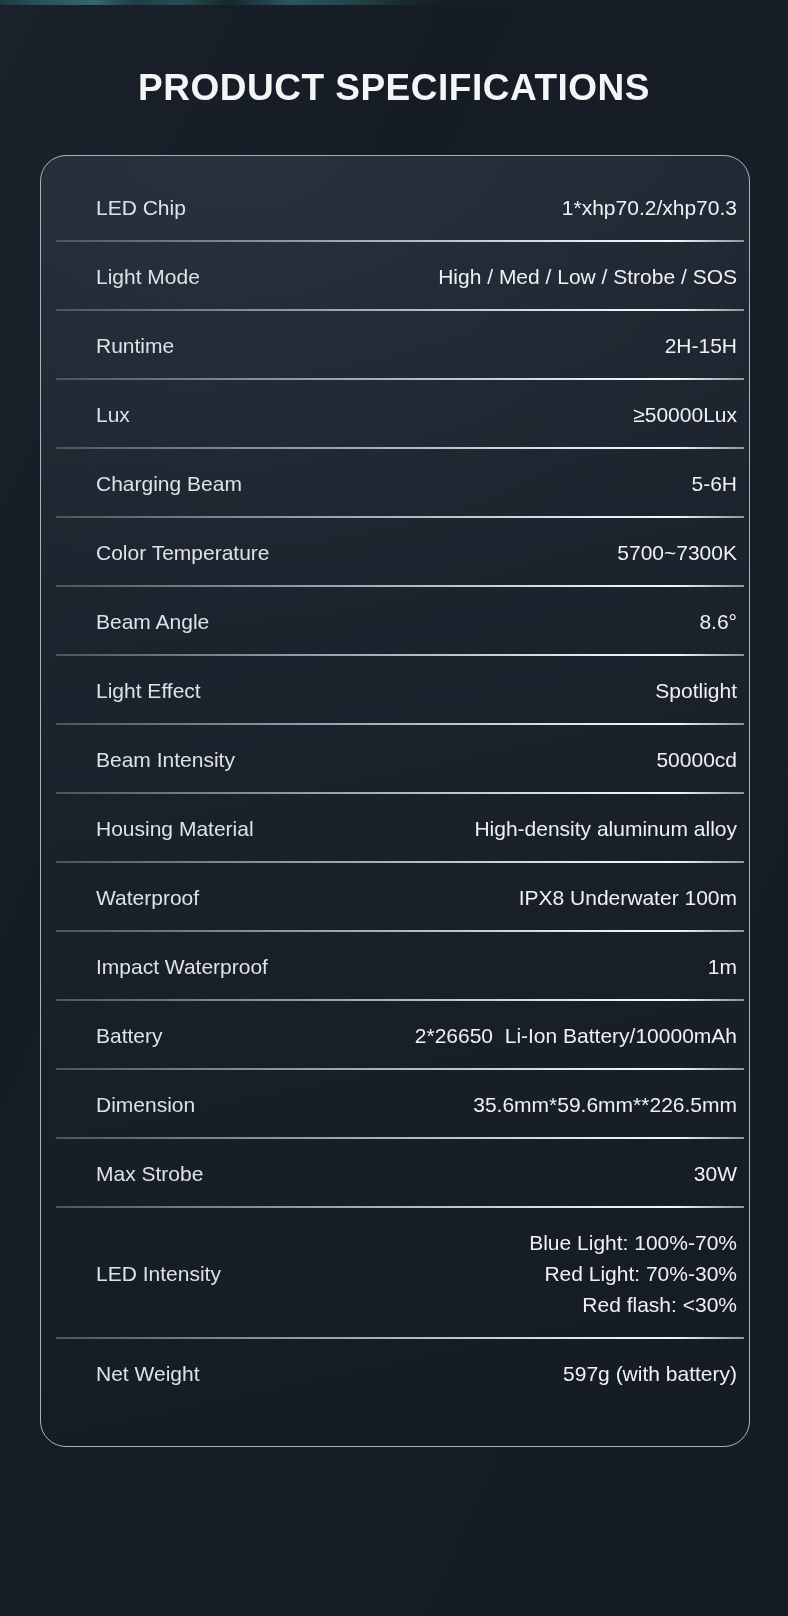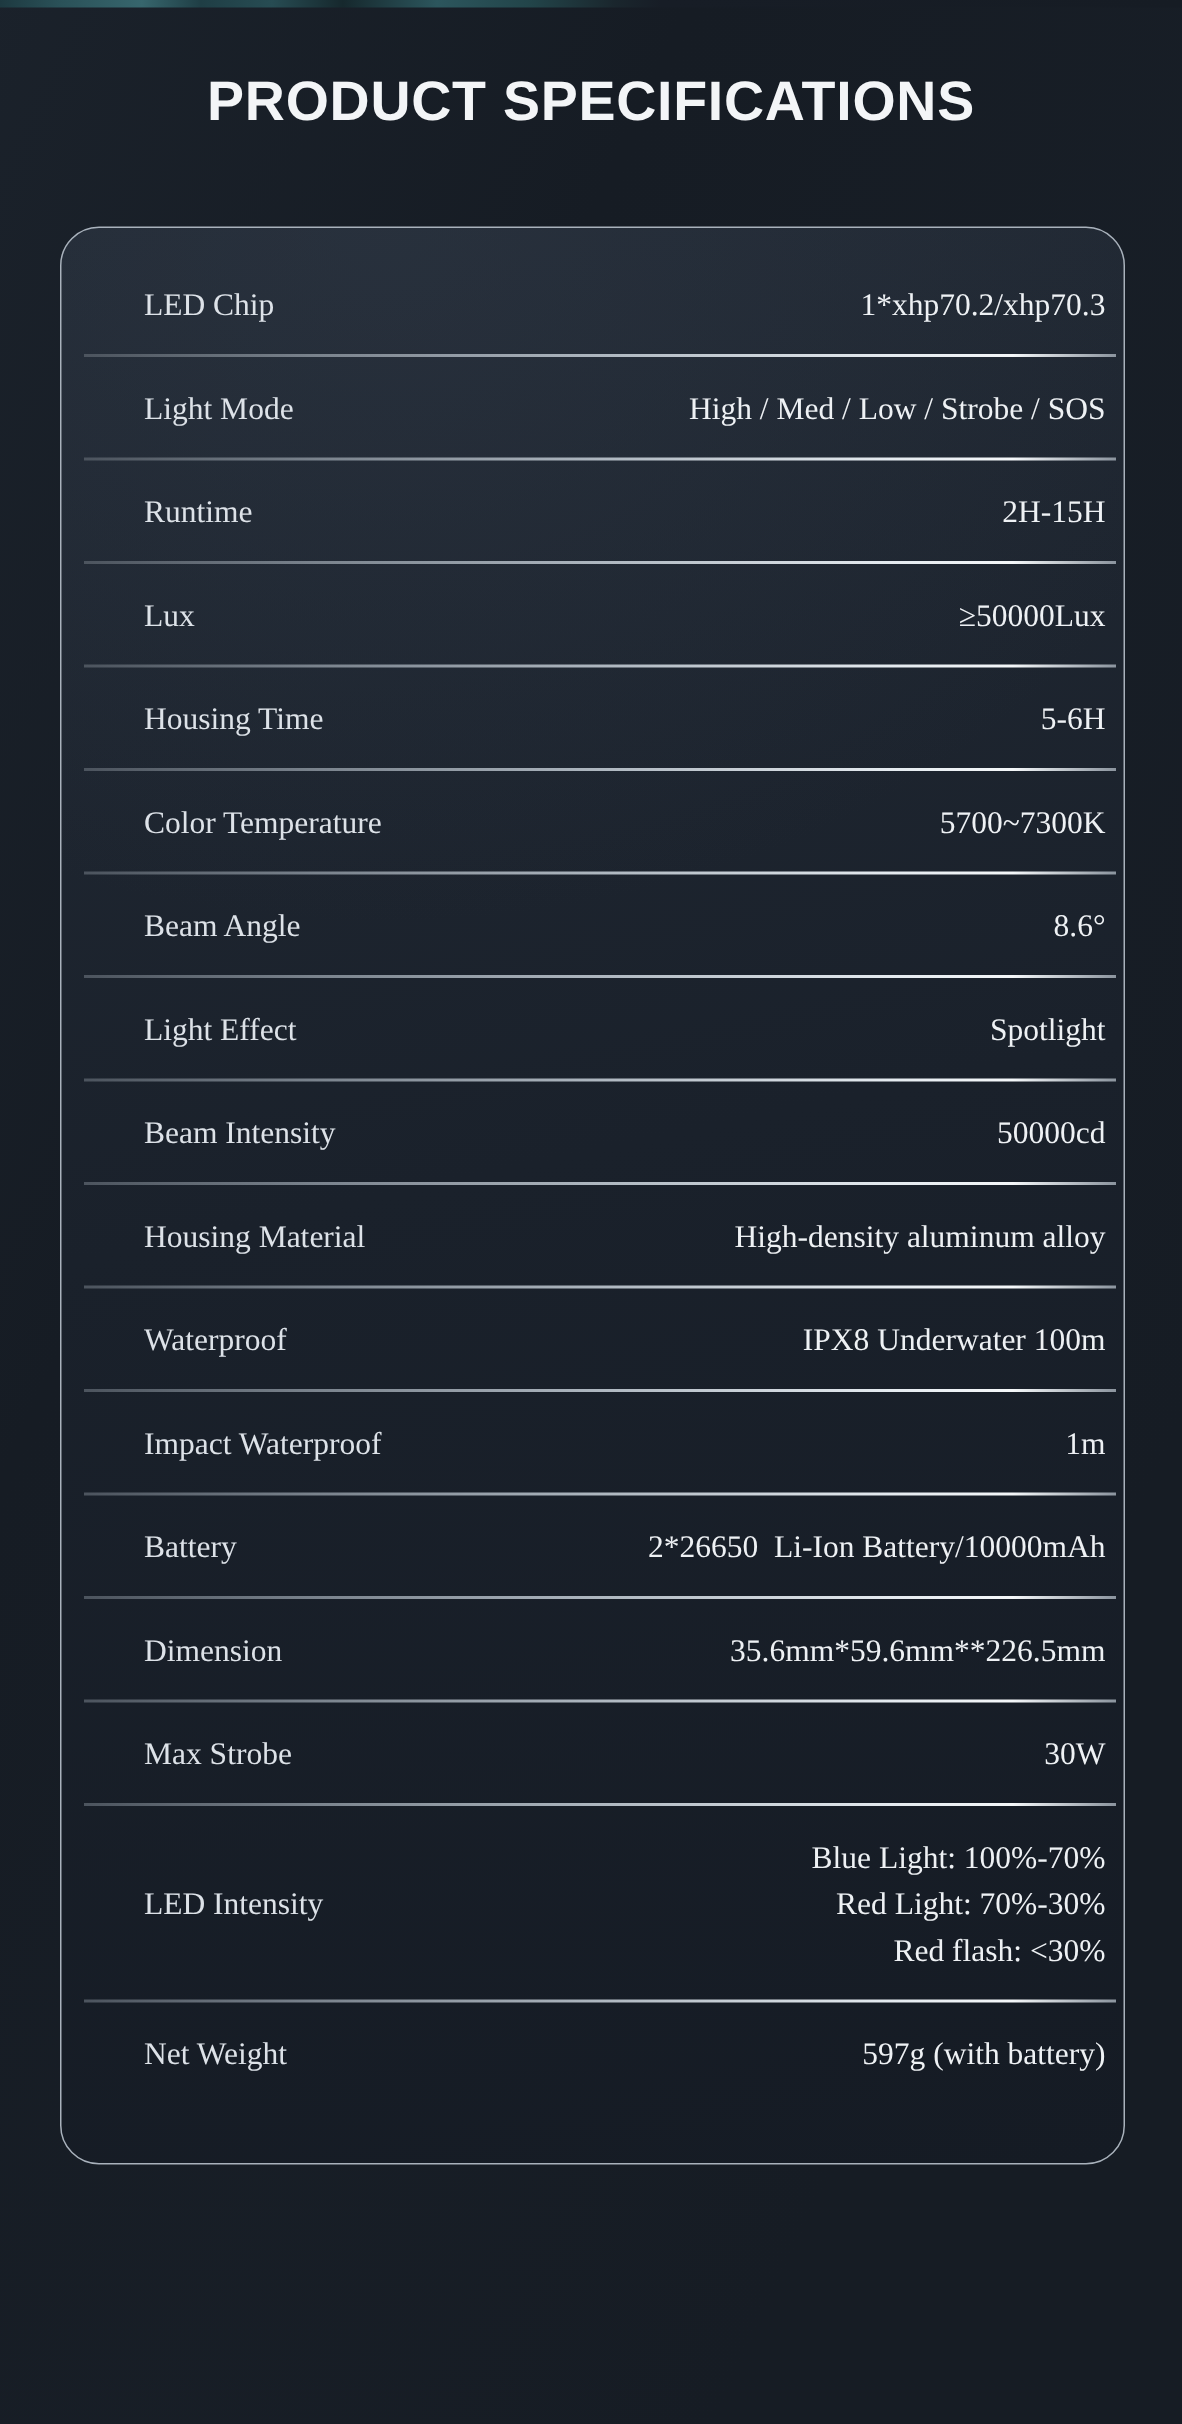--- a/index.html
+++ b/index.html
@@ -25,40 +25,39 @@
     top: 0; left: 0;
     width: 100%;
     height: 5px;
     background: linear-gradient(90deg,
       #1d3940 0%, #2a5158 5%, #37666d 12%, #1f3e45 17%,
       #274c53 23%, #16282d 29%, #2c565d 37%, #224449 45%,
       #1a262d 52%, #171d26 56%, #161c24 100%);
   }
 
   .page-header {
-    padding-top: 47px;
+    padding-top: 67px;
     text-align: center;
   }
   .page-title {
     font-size: 37px;
     font-weight: 600;
     letter-spacing: 0.5px;
     color: #f3f5f7;
   }
 
   .spec-card {
     box-sizing: border-box;
-    margin: 62px 38px 0 40px;
+    margin: 46px 38px 0 40px;
     border: 1.5px solid #a9b2bc;
     border-radius: 26px;
     padding: 12px 0 0 0;
     background:
       radial-gradient(140% 60% at 30% 0%, rgba(52,62,76,0.35) 0%, rgba(24,30,39,0) 60%),
       linear-gradient(168deg, #222a35 0%, #1a212b 48%, #151b24 100%);
-    font-family: Liberation Serif, serif;
   }
 
   .spec-row {
     position: relative;
     display: grid;
     grid-template-columns: 240px 1fr;
     align-items: center;
     padding: 19px 12px 19px 55px;
   }
   .spec-row:first-child { padding-top: 24px; }
@@ -124,21 +123,21 @@
   </div>
 
   <div class="spec-row">
     <div class="spec-label">Lux</div>
     <div class="spec-value">
         <div class="value-line">≥50000Lux</div>
       </div>
   </div>
 
   <div class="spec-row">
-    <div class="spec-label">Housing Time</div>
+    <div class="spec-label">Charging Beam</div>
     <div class="spec-value">
         <div class="value-line">5-6H</div>
       </div>
   </div>
 
   <div class="spec-row">
     <div class="spec-label">Color Temperature</div>
     <div class="spec-value">
         <div class="value-line">5700~7300K</div>
       </div>

